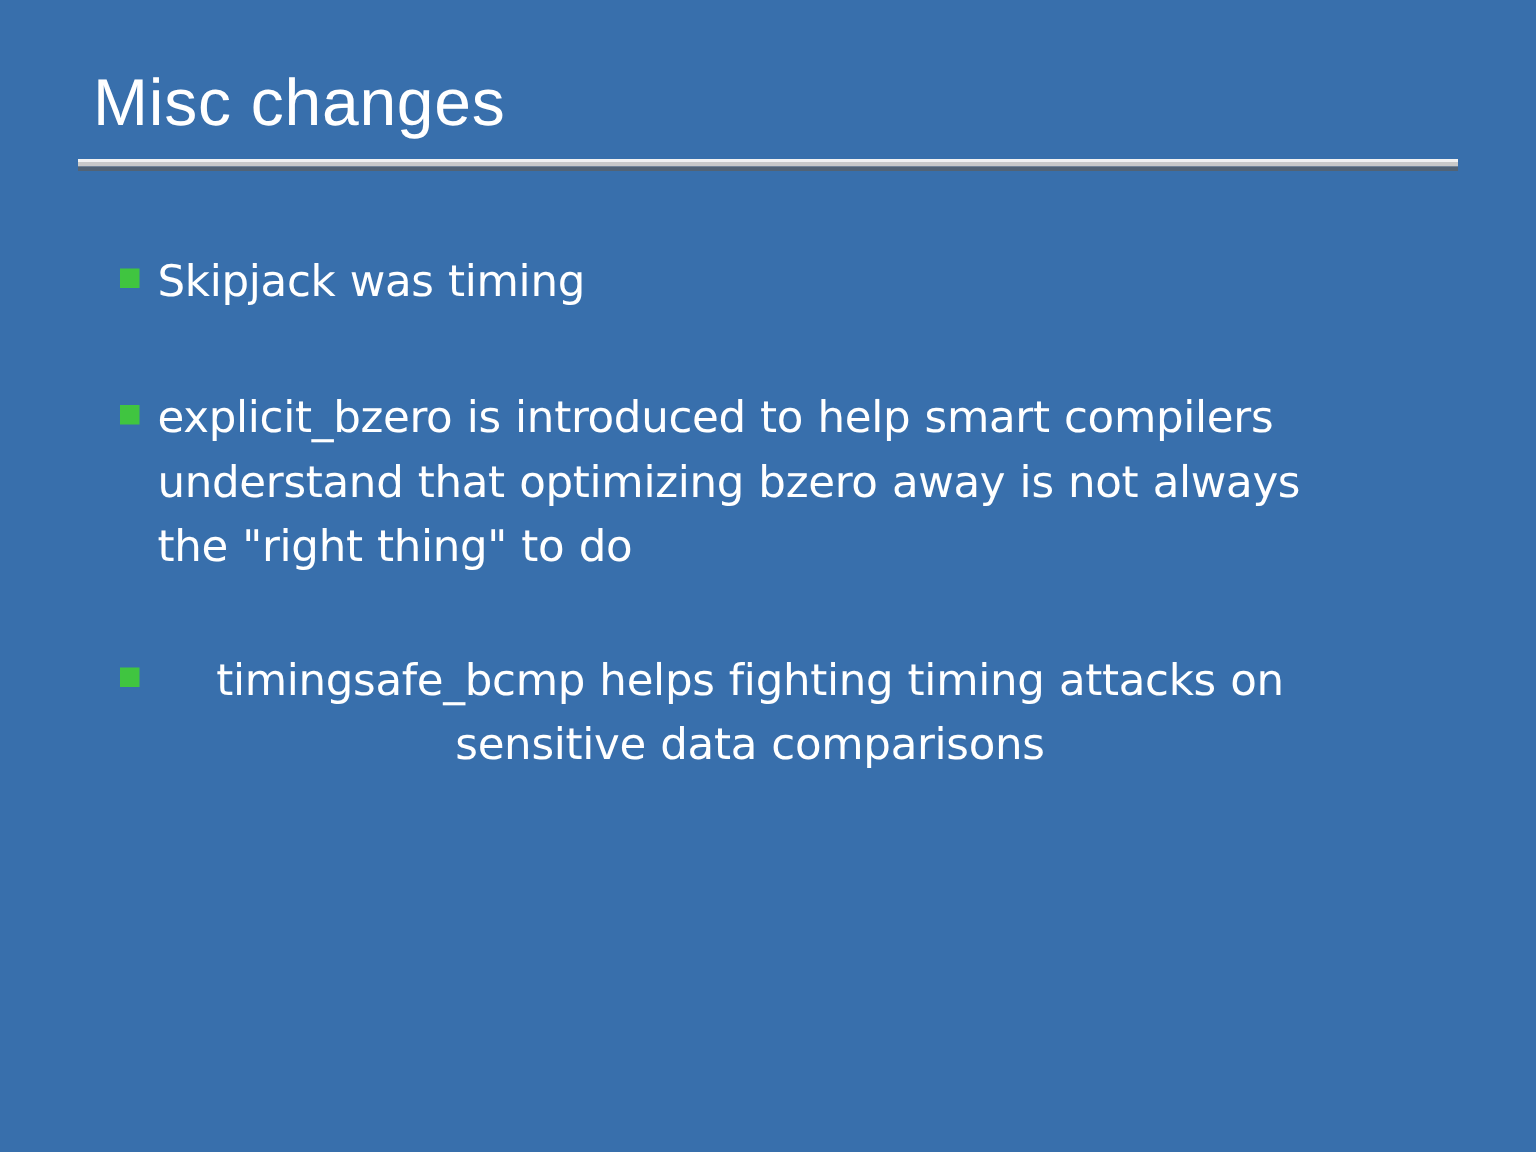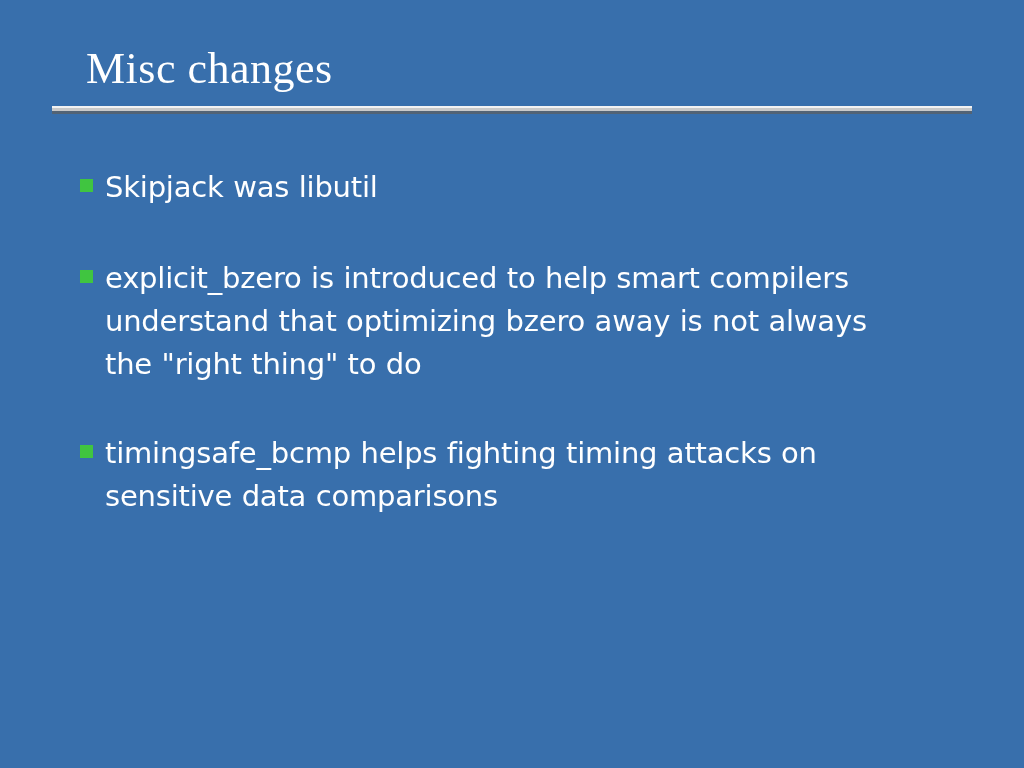--- a/index.html
+++ b/index.html
@@ -26,28 +26,27 @@
     position: absolute;
     left: 0;
     top: 0;
     width: 1024px;
   }
 
   #slide-title {
     position: absolute;
     left: 62px;
     top: 43px;
-    font-family: Liberation Serif, serif;
+    font-family: Liberation Sans, sans-serif;
     font-size: 44px;
     font-weight: 400;
     line-height: 52px;
     letter-spacing: 0.5px;
     color: #ffffff;
     white-space: nowrap;
-    margin-left: 24px;
   }
 
   
   #title-divider {
     position: absolute;
     left: 52px;
     top: 106px;
     width: 920px;
     height: 8px;
   }
@@ -115,42 +114,42 @@
   }
 
   
   #bullet-item-1 .bullet-text { max-width: 820px; }
   #bullet-item-2 .bullet-text { max-width: 818px; }
   #bullet-item-3 .bullet-text { max-width: 790px; }
   #bullet-item-4 .bullet-text { max-width: 820px; }
 
   #bullet-item-1 { margin-bottom: 48px; }
   #bullet-item-2 { margin-bottom: 46px; }
-  #bullet-item-3 { margin-bottom: 64px; }
+  #bullet-item-3 { margin-bottom: 64px; text-align: center; }
 </style>
 </head>
 <body>
 
 <div id="slide">
 
   <div id="title-block">
     <div id="slide-title">Misc changes</div>
 
     <div id="title-divider">
       <div class="rule-highlight"></div>
       <div class="rule-body"></div>
       <div class="rule-shadow"></div>
     </div>
   </div>
 
   <div id="bullet-list">
 
     <div class="bullet-item" id="bullet-item-1">
       <span class="bullet-marker"></span>
-      <span class="bullet-text">Skipjack was libutil</span>
+      <span class="bullet-text">Skipjack was timing</span>
     </div>
 
     <div class="bullet-item" id="bullet-item-2">
       <span class="bullet-marker"></span>
       <span class="bullet-text">explicit_bzero is introduced to help smart compilers understand that optimizing bzero away is not always the "right thing" to do</span>
     </div>
 
     <div class="bullet-item" id="bullet-item-3">
       <span class="bullet-marker"></span>
       <span class="bullet-text">timingsafe_bcmp helps fighting timing attacks on sensitive data comparisons</span>

